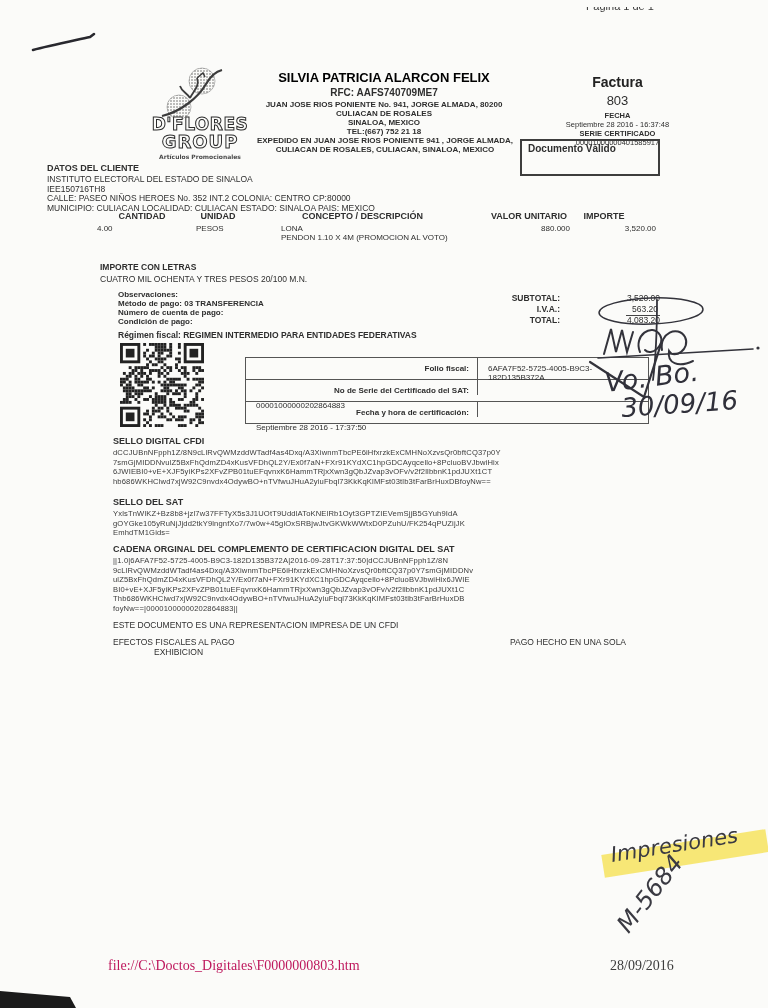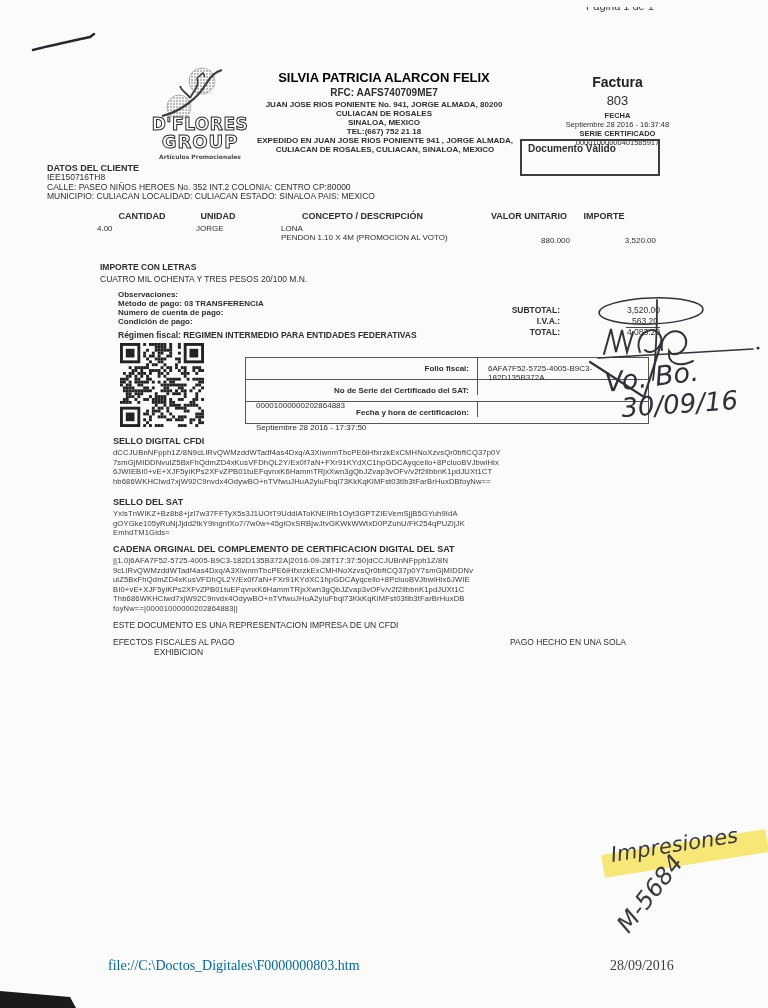--- a/index.html
+++ b/index.html
@@ -1,21 +1,21 @@
 <!DOCTYPE html>
 <html><head>
 <meta charset="utf-8">
 <style>
   html,body{margin:0;padding:0;background:#e8e8e6;}
   .pg{position:relative;width:768px;height:1008px;margin:0 auto;background:#fbfbf9;
       font-family:"Liberation Sans",sans-serif;color:#2e2e2e;overflow:hidden;}
   .abs{position:absolute;}
   .b{font-weight:bold;}
   .c{text-align:center;}
-  .r{text-align:right;margin-top:12px;}
+  .r{text-align:right;}
   .sm{font-size:8px;line-height:9px;}
   .xs{font-size:7.5px;line-height:9px;}
   .seal{font-size:7.6px;line-height:9.6px;letter-spacing:.15px;word-break:break-all;color:#3a3a3a;}
   .clip{overflow:hidden;height:7px;}
   .clip>span{display:block;margin-top:-7px;}
   .vbox{border:2px solid #3d3d3d;padding:2px 6px 20px 6px;font-size:10px;font-weight:bold;}
   .certtbl{width:404px;}
   .crow{display:flex;border:1px solid #555;height:21px;background:#fbfbf9;}
   .crow+.crow{margin-top:-1px;flex-direction:column;}
   .clabel{width:232px;border-right:1px solid #555;text-align:right;font-weight:bold;
@@ -75,33 +75,34 @@
     <div class="xs">Septiembre 28 2016 - 16:37:48</div>
     <div class="xs b">SERIE CERTIFICADO</div>
     <div class="xs">00001000000401585917</div>
   </div>
   <div class="abs vbox" style="left:520px;top:139px;width:124px;">
     <span>Documento Válido</span>
   </div>
 
   <div class="abs" style="left:47px;top:163px;width:560px;">
     <div style="font-size:9px;font-weight:bold;">DATOS DEL CLIENTE</div>
+    <div style="font-size:8.5px;line-height:9.5px;margin-top:2px;">INSTITUTO ELECTORAL DEL ESTADO DE SINALOA</div>
     <div style="font-size:8.5px;line-height:9.5px;">IEE150716TH8</div>
     <div style="font-size:8.5px;line-height:9.5px;">CALLE: PASEO NIÑOS HEROES No. 352 INT.2 COLONIA: CENTRO CP:80000</div>
     <div style="font-size:8.5px;line-height:9.5px;">MUNICIPIO: CULIACAN LOCALIDAD: CULIACAN ESTADO: SINALOA PAIS: MEXICO</div>
   </div>
 
   <div class="abs c b" style="left:96px;top:211px;width:92px;font-size:9px;">CANTIDAD</div>
   <div class="abs c b" style="left:180px;top:211px;width:76px;font-size:9px;">UNIDAD</div>
   <div class="abs c b" style="left:290px;top:211px;width:145px;font-size:9px;">CONCEPTO / DESCRIPCIÓN</div>
   <div class="abs c b" style="left:468px;top:211px;width:122px;font-size:9px;">VALOR UNITARIO</div>
   <div class="abs c b" style="left:560px;top:211px;width:88px;font-size:9px;">IMPORTE</div>
 
   <div class="abs sm" style="left:97px;top:224px;width:60px;">4.00</div>
-  <div class="abs sm" style="left:196px;top:224px;width:60px;">JORGE</div>
+  <div class="abs sm" style="left:196px;top:224px;width:60px;">PESOS</div>
   <div class="abs sm" style="left:281px;top:224px;width:220px;">LONA</div>
   <div class="abs sm" style="left:281px;top:233px;width:220px;">PENDON 1.10 X 4M (PROMOCION AL VOTO)</div>
   <div class="abs sm r" style="left:470px;top:224px;width:100px;">880.000</div>
   <div class="abs sm r" style="left:556px;top:224px;width:100px;">3,520.00</div>
 
   <div class="abs b" style="left:100px;top:262px;font-size:8.5px;">IMPORTE CON LETRAS</div>
   <div class="abs" style="left:100px;top:274px;font-size:8.5px;">CUATRO MIL OCHENTA Y TRES PESOS 20/100 M.N.</div>
 
   <div class="abs b sm" style="left:118px;top:290px;">Observaciones:</div>
   <div class="abs b sm" style="left:118px;top:299px;">Método de pago: 03 TRANSFERENCIA</div>
@@ -500,15 +501,15 @@
 
     <rect x="602" y="842" width="166" height="23" fill="#f6e04a" opacity="0.75" transform="rotate(-9 685 853)"></rect>
 
     <text x="612" y="862" font-size="21" fill="#3a3a42" transform="rotate(-9 612 862)" class="hw">Impresiones</text>
 
     <text x="606" y="912" font-size="24" fill="#3a3a42" transform="rotate(-52 640 900)" class="hw">M-5684</text>
 
     <polygon points="0,991 70,997 76,1008 0,1008" fill="#1b1b1b"></polygon>
   </svg>
 
-  <div class="abs" style="left:108px;top:958px;font-size:14px;font-family:'Liberation Serif',serif;color:#0369a1;">file://C:\Doctos_Digitales\F0000000803.htm</div>
+  <div class="abs" style="left:108px;top:958px;font-size:14px;font-family:'Liberation Serif',serif;color:#be185d;">file://C:\Doctos_Digitales\F0000000803.htm</div>
   <div class="abs" style="left:610px;top:958px;font-size:14px;font-family:'Liberation Serif',serif;color:#3c3c3c;">28/09/2016</div>
 </div>
 
 </body></html>

